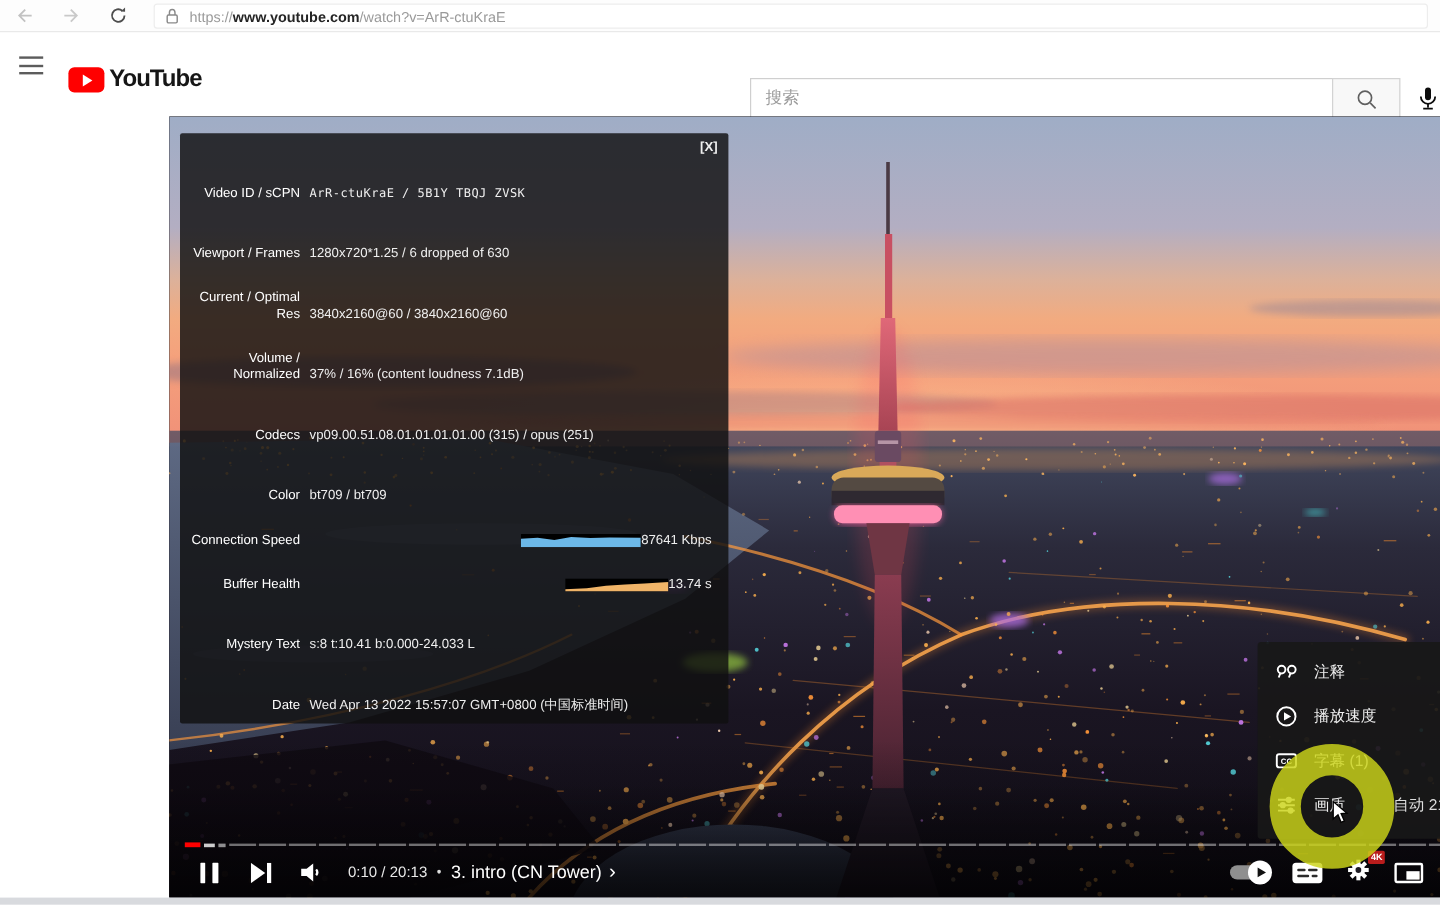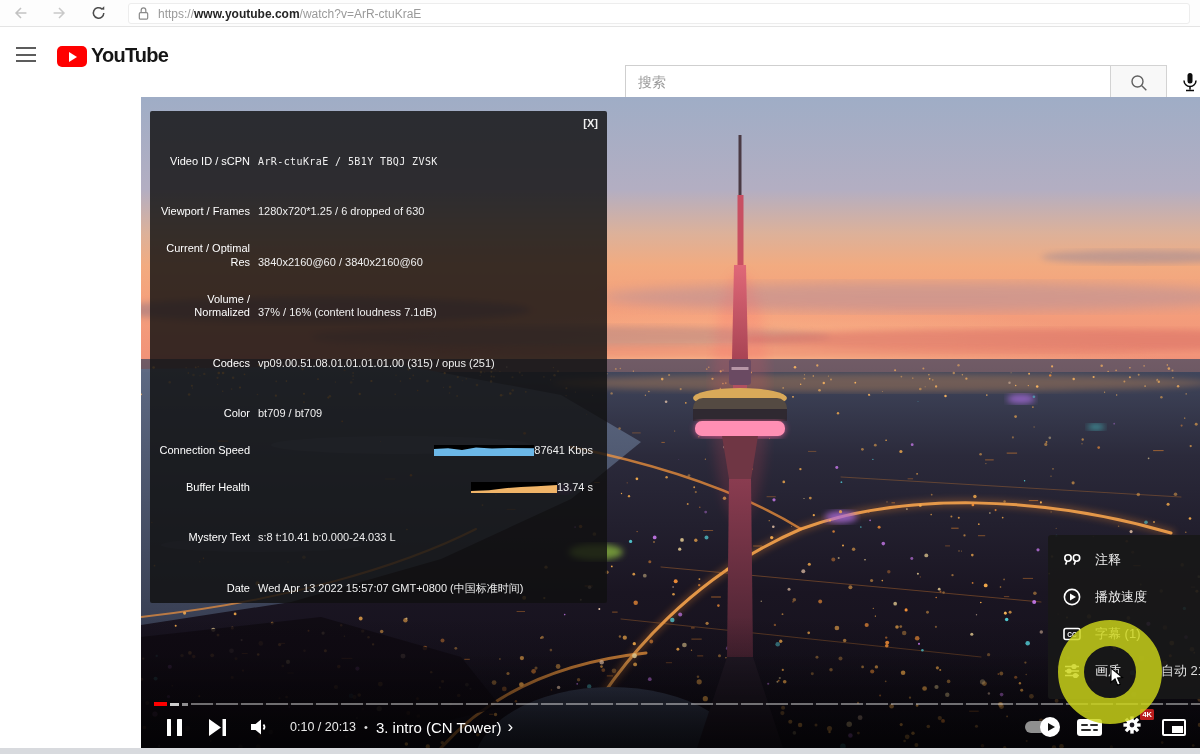--- a/index.html
+++ b/index.html
@@ -14,21 +14,21 @@
   .url-box { position:absolute; left:128px; top:3px; width:1062px; height:21px;
              background:#fff; border:1px solid #ededed; border-radius:3px;
              display:flex; align-items:center; padding-left:8px; }
   .url-text { font-size:12px; color:#9a9a9a; margin-left:8px; white-space:nowrap; }
   .url-text b { color:#252525; font-weight:bold; }
 
   
   .masthead { position:absolute; left:0; top:27px; width:1200px; height:57px; background:#fff; }
   .hamburger { position:absolute; left:16px; top:20px; width:20px; height:15px; cursor:pointer; }
   .hamburger div { height:2px; background:#5c5c5c; margin-bottom:4.5px; }
-  .logo { position:absolute; left:57px; top:17px; display:flex; align-items:flex-end; cursor:pointer; }
+  .logo { position:absolute; left:57px; top:28px; display:flex; align-items:center; cursor:pointer; }
   .logo-badge { width:30px; height:21px; background:#f00; border-radius:5px;
                 display:flex; align-items:center; justify-content:center; }
   .logo-badge div { width:0; height:0; border-left:8px solid #fff;
                     border-top:5px solid transparent; border-bottom:5px solid transparent; margin-left:2px; }
   .logo-word { font-size:20px; font-weight:bold; color:#161616; letter-spacing:-0.8px; margin-left:4px; }
   .search-input { position:absolute; left:625px; top:38px; width:485px; height:35px;
                   border:1px solid #cfcfcf; border-right:none; padding:0 12px; font-size:14px; color:#111;
                   outline:none; font-family:Liberation Mono, monospace; }
   .search-input::placeholder { color:#9b9b9b; }
   .search-btn { position:absolute; left:1110px; top:38px; width:57px; height:35px;

